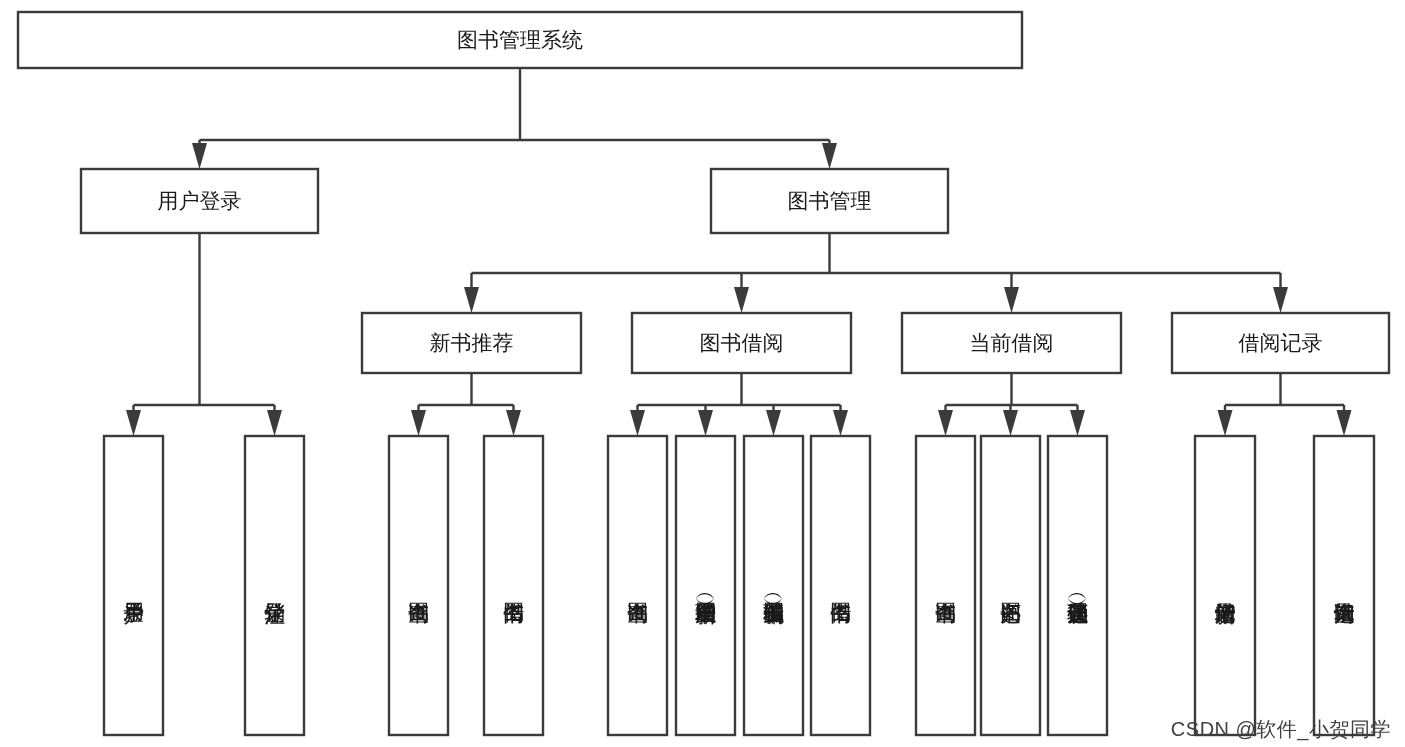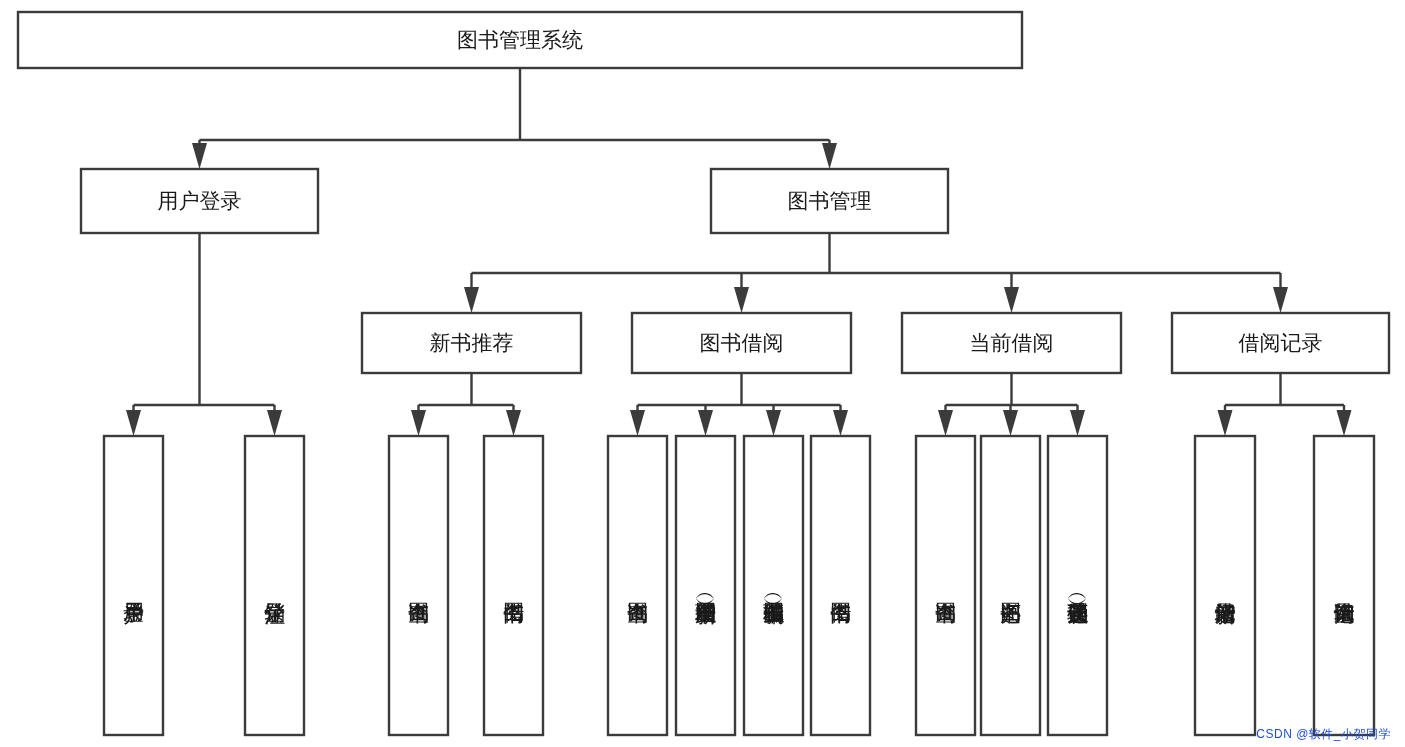--- a/index.html
+++ b/index.html
@@ -68,22 +68,22 @@
     display: block;
     writing-mode: vertical-rl;
     text-orientation: upright;
     white-space: nowrap;
   }
   .watermark {
     position: absolute;
     right: 14px;
     bottom: 4px;
     font-family: "Liberation Sans", "DejaVu Sans", sans-serif;
-    font-size: 12px;
-    color: #1d4ed8;
+    font-size: 20px;
+    color: #404040;
     letter-spacing: 0.5px;
     user-select: none;
     pointer-events: none;
   }
 </style>
 </head>
 <body>
 
 <div id="diagram-root">
   <svg class="diagram-canvas" viewBox="0 0 1405 747">

